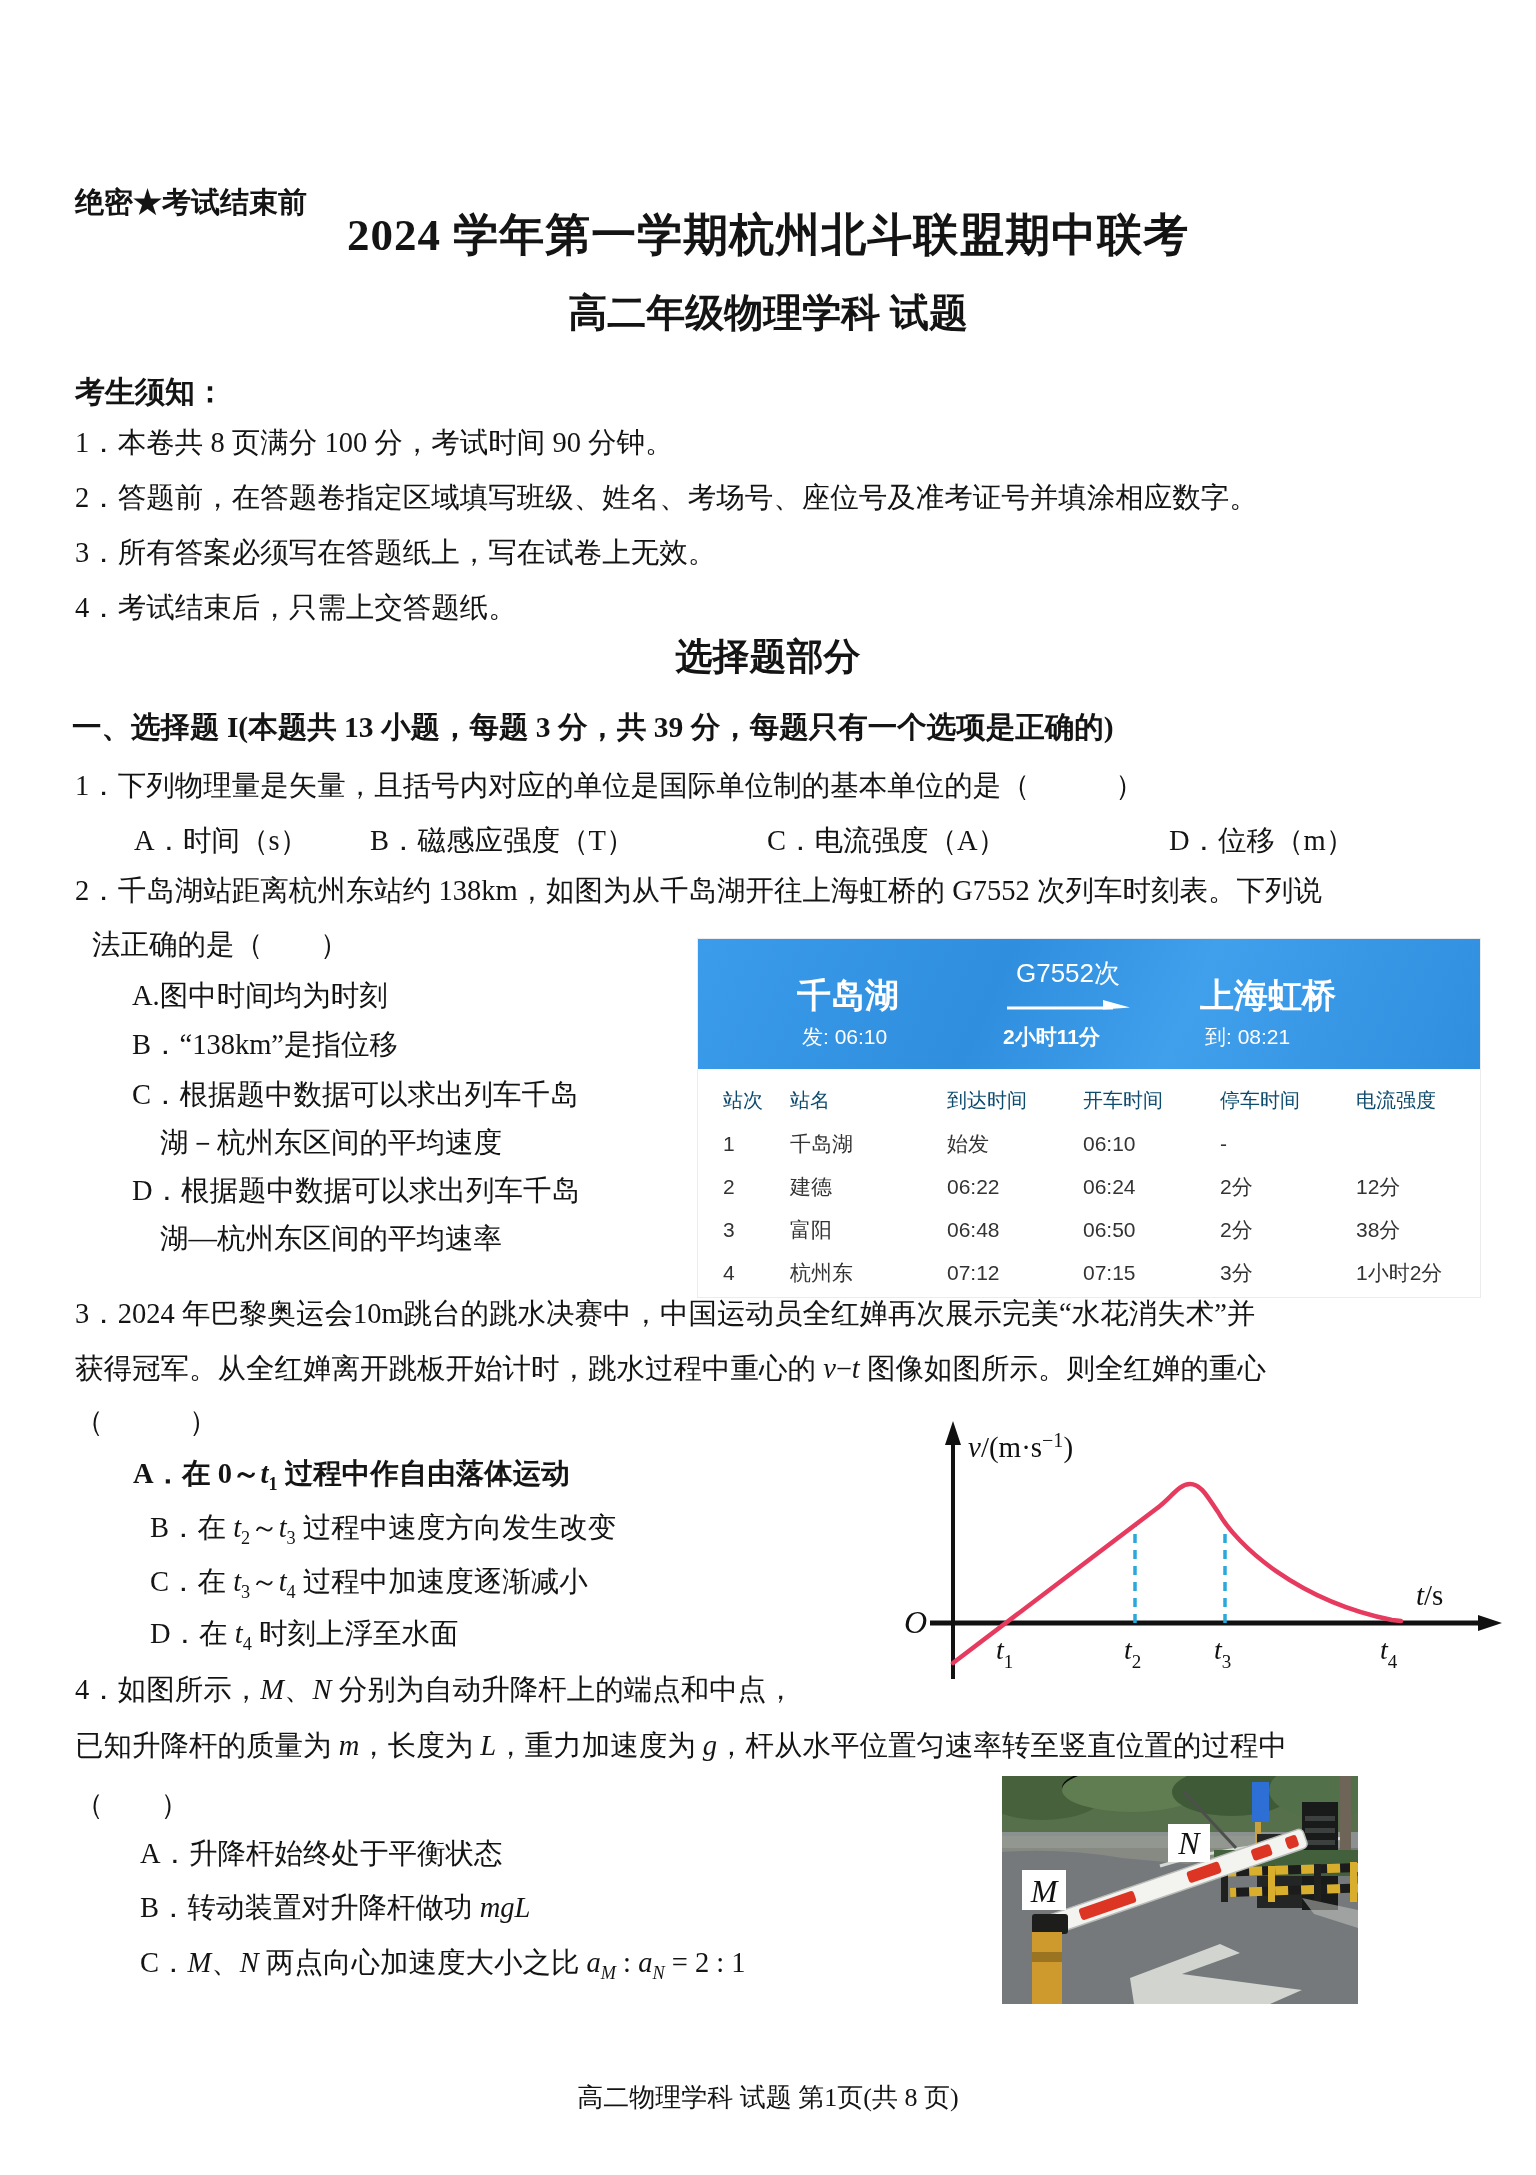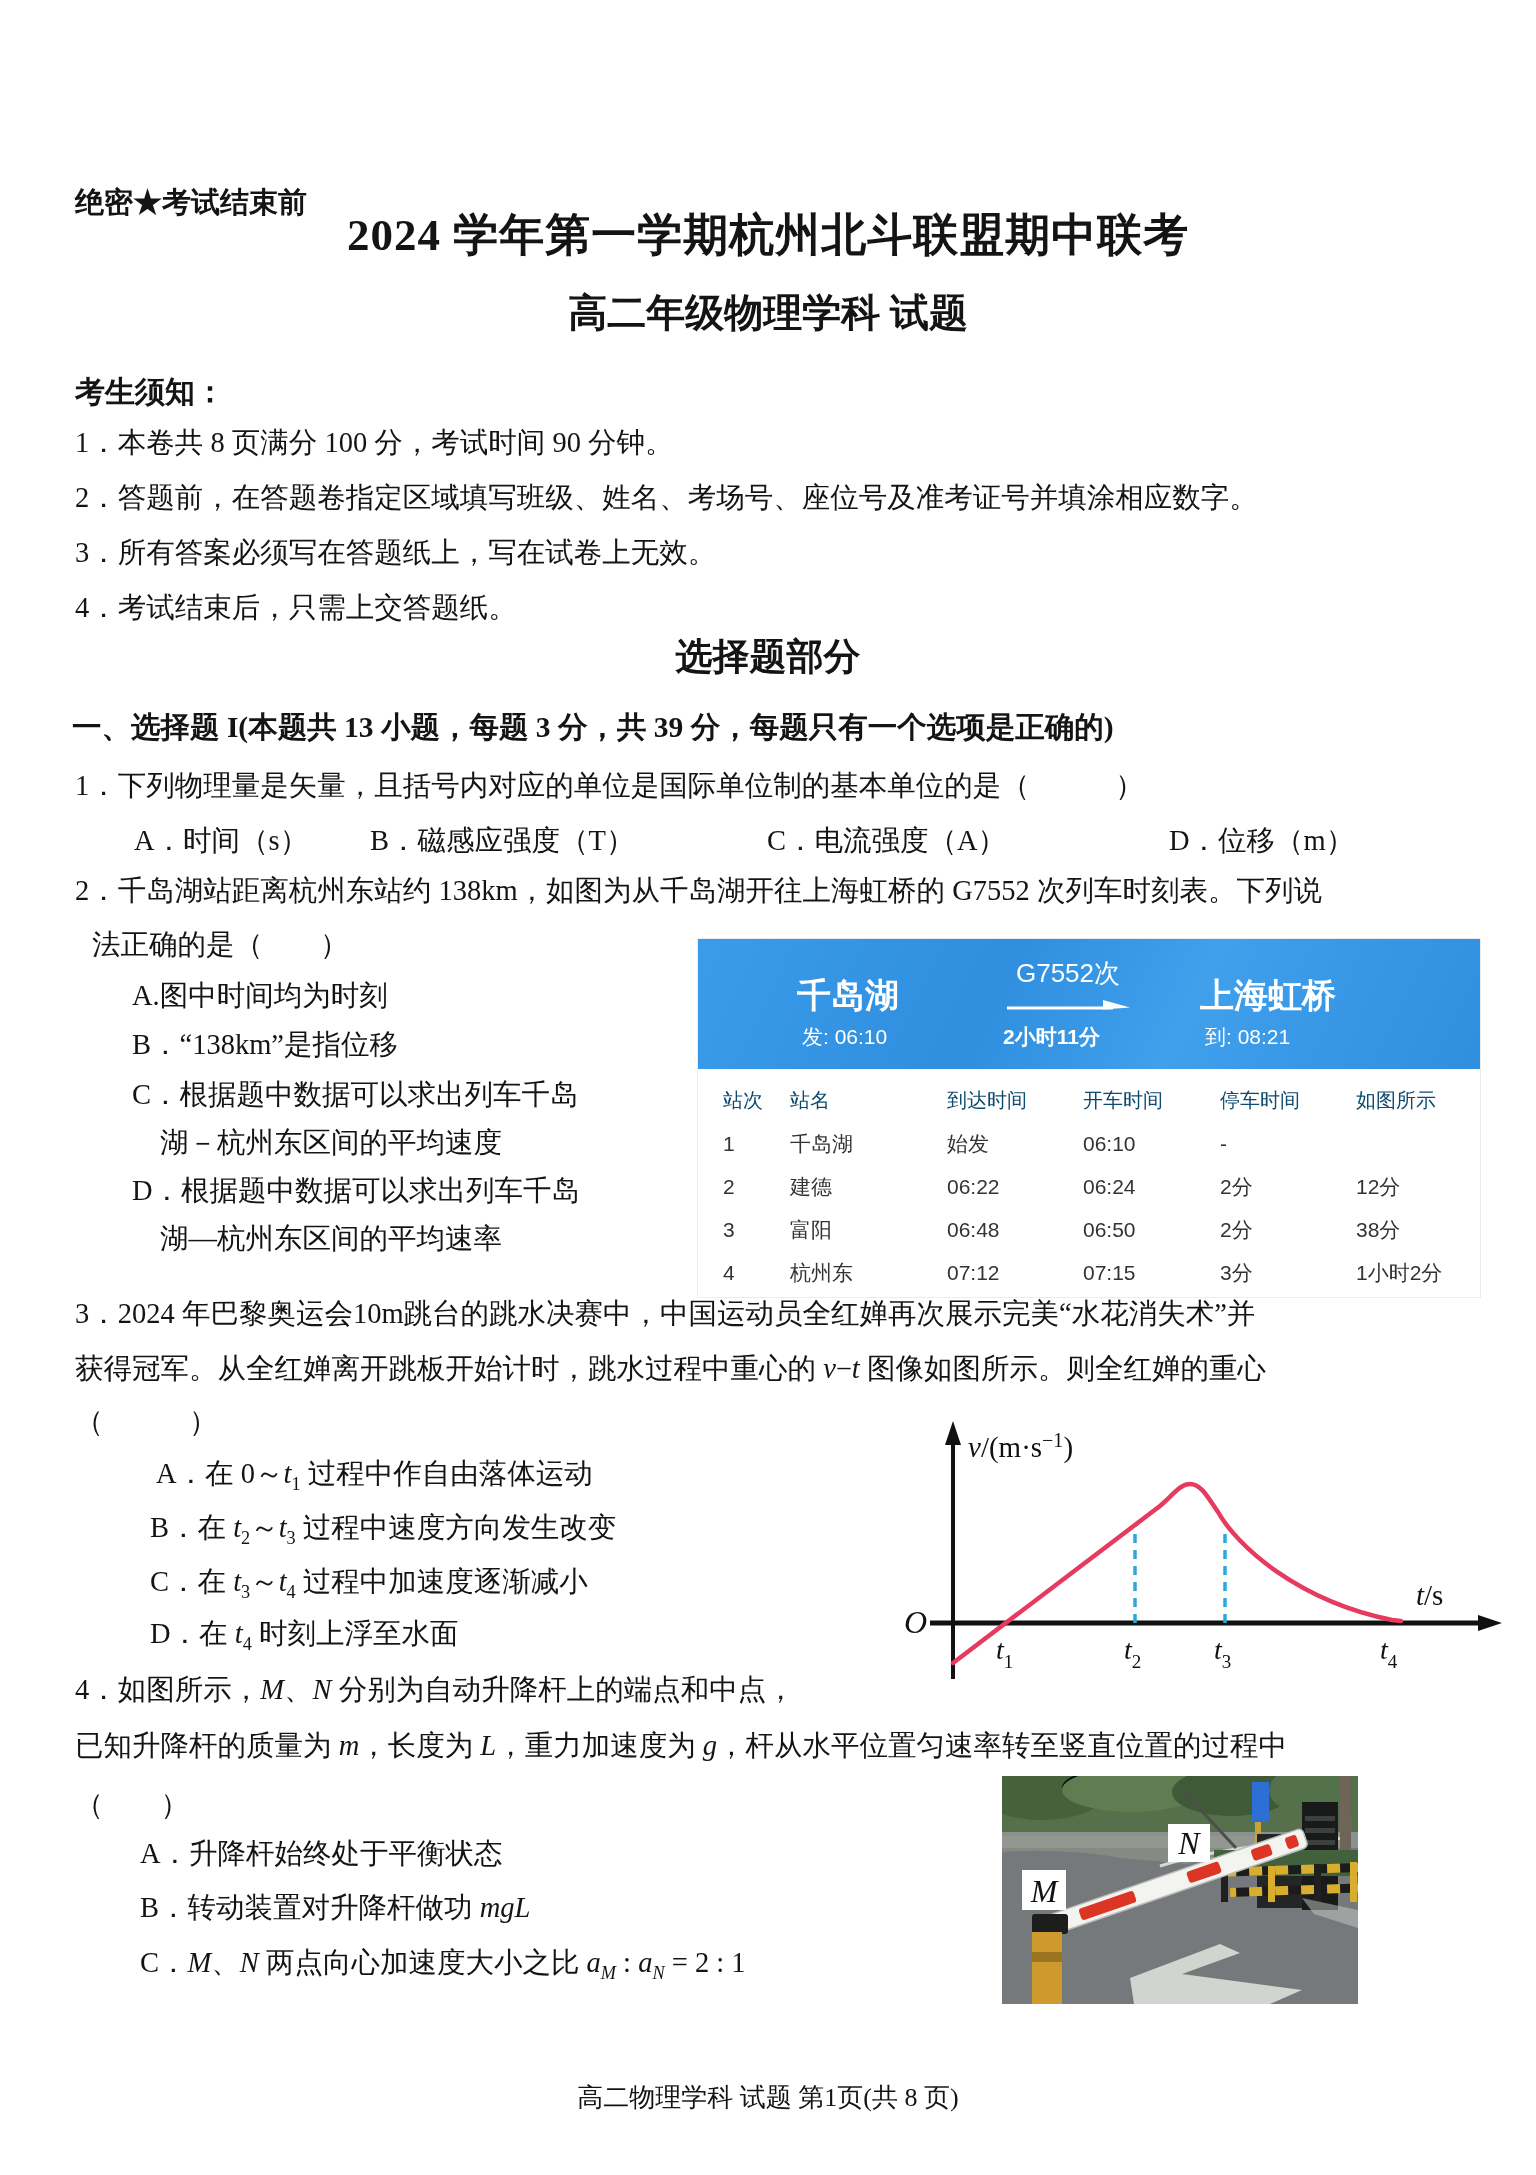--- a/index.html
+++ b/index.html
@@ -67,21 +67,21 @@
       <div class="abs" style="left:305px;top:86px;width:130px;text-align:left;font-size:21px;font-weight:bold;">2小时11分</div>
       <div class="abs b" style="left:502px;top:38px;font-size:34px;">上海虹桥</div>
       <div class="abs" style="left:507px;top:86px;font-size:21px;">到: 08:21</div>
     </div>
     <div class="tt-grid">
       <div class="hd">站次</div>
       <div class="hd">站名</div>
       <div class="hd">到达时间</div>
       <div class="hd">开车时间</div>
       <div class="hd">停车时间</div>
-      <div class="hd">如图所示</div>
+      <div class="hd">电流强度</div>
 
       <div class="cell">1</div>
       <div class="cell">千岛湖</div>
       <div class="cell">始发</div>
       <div class="cell">06:10</div>
       <div class="cell">-</div>
       <div class="cell"></div>
 
       <div class="cell">2</div>
       <div class="cell">建德</div>
@@ -102,21 +102,21 @@
       <div class="cell">07:12</div>
       <div class="cell">07:15</div>
       <div class="cell">3分</div>
       <div class="cell">1小时2分</div>
     </div>
   </div>
 
   <div class="abs fs-body" style="left:75px;top:1272px;">3．2024 年巴黎奥运会10m跳台的跳水决赛中，中国运动员全红婵再次展示完美“水花消失术”并</div>
   <div class="abs fs-body" style="left:75px;top:1327px;"><span>获得冠军。从全红婵离开跳板开始计时，跳水过程中重心的 </span><span style="font-style: italic;">v</span><span>−</span><span style="font-style: italic;">t</span><span> 图像如图所示。则全红婵的重心</span></div>
   <div class="abs fs-body" style="left:75px;top:1380px;">（　　　）</div>
-  <div class="abs fs-body" style="left:156px;top:1432px;"><span>A．在 0～</span><span style="font-style: italic;">t</span><sub>1</sub><span> 过程中作自由落体运动</span></div>
+  <div class="abs fs-body" style="left:133px;top:1432px;font-weight:bold;"><span>A．在 0～</span><span style="font-style: italic;">t</span><sub>1</sub><span> 过程中作自由落体运动</span></div>
   <div class="abs fs-body" style="left:150px;top:1486px;"><span>B．在 </span><span style="font-style: italic;">t</span><sub>2</sub><span>～</span><span style="font-style: italic;">t</span><sub>3</sub><span> 过程中速度方向发生改变</span></div>
   <div class="abs fs-body" style="left:150px;top:1540px;"><span>C．在 </span><span style="font-style: italic;">t</span><sub>3</sub><span>～</span><span style="font-style: italic;">t</span><sub>4</sub><span> 过程中加速度逐渐减小</span></div>
   <div class="abs fs-body" style="left:150px;top:1592px;"><span>D．在 </span><span style="font-style: italic;">t</span><sub>4</sub><span> 时刻上浮至水面</span></div>
 
   <svg class="abs" style="left:868px;top:1383px;" width="640" height="285" viewBox="0 0 640 285">
 
     <line x1="85" y1="272" x2="85" y2="30" stroke="#111" stroke-width="4"></line>
     <polygon points="85,14 77,38 93,38" fill="#111"></polygon>
     <line x1="62" y1="216" x2="618" y2="216" stroke="#111" stroke-width="5"></line>
     <polygon points="634,216 610,208 610,224" fill="#111"></polygon>

